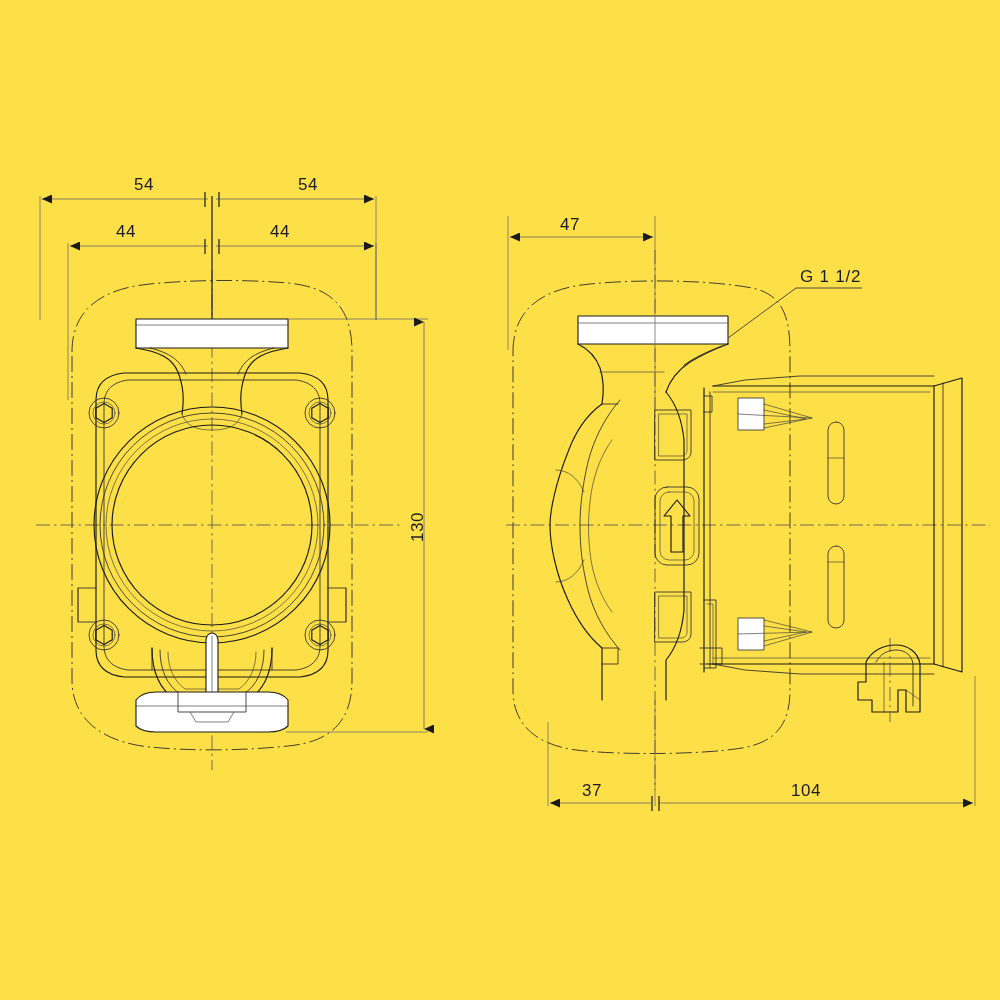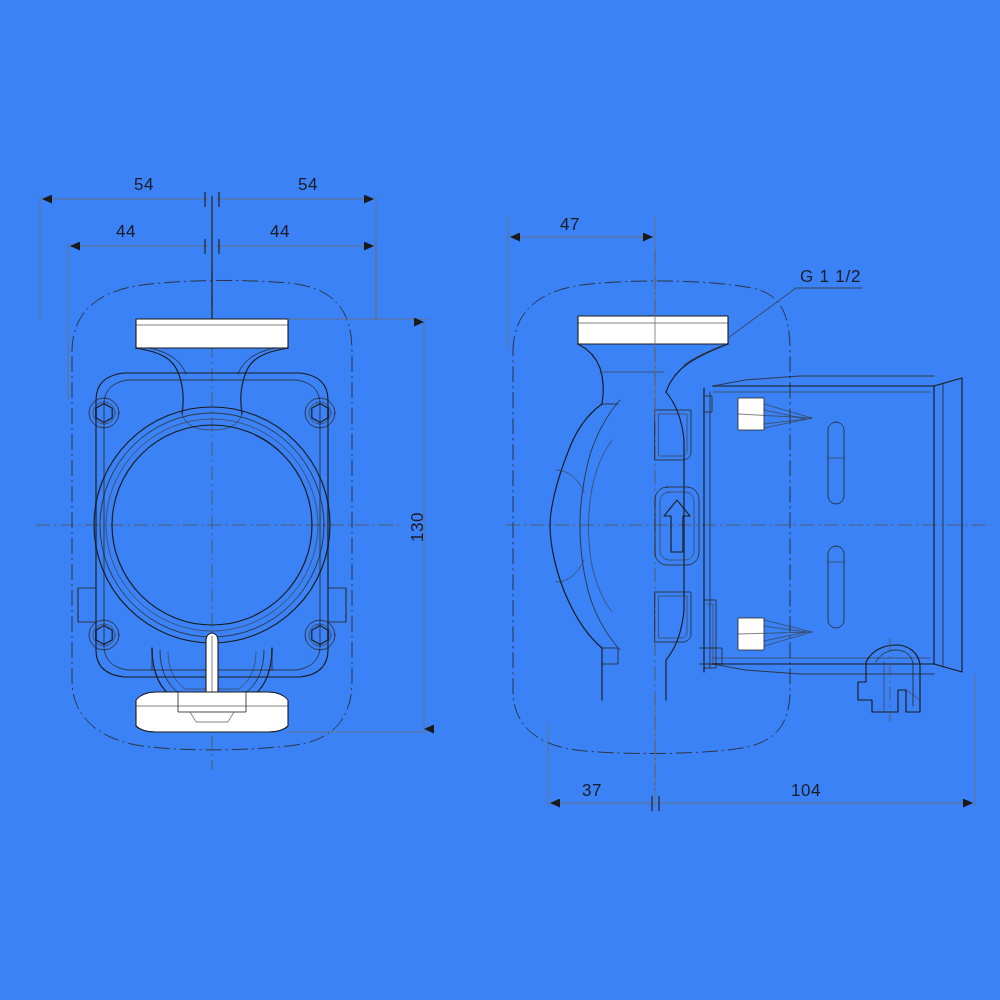--- a/index.html
+++ b/index.html
@@ -1,19 +1,19 @@
 <!DOCTYPE html>
 <html><head>
 <meta charset="utf-8">
 <title>Technical Drawing</title>
 <style>
   html,body{margin:0;padding:0;background:#ffffff;}
   body{width:1000px;height:1000px;overflow:hidden;
        font-family:"Liberation Sans", sans-serif;}
-  #sheet{position:relative;width:1000px;height:1000px;background:#3b82f6;}
+  #sheet{position:relative;width:1000px;height:1000px;background:#fde047;}
   svg#dwg{position:absolute;left:0;top:0;width:1000px;height:1000px;display:block;}
 
   .solid{fill:none;stroke:#1a1a1a;stroke-width:1.15;stroke-linejoin:round;stroke-linecap:round;}
   .solid-thin{fill:none;stroke:#2a2a2a;stroke-width:0.85;stroke-linejoin:round;stroke-linecap:round;}
   .solid-hair{fill:none;stroke:#3a3a3a;stroke-width:0.65;stroke-linejoin:round;stroke-linecap:round;}
   .phantom{fill:none;stroke:#2b2b2b;stroke-width:0.9;
            stroke-dasharray:16 4 2 4;stroke-linecap:butt;}
   .center{fill:none;stroke:#555;stroke-width:0.85;
           stroke-dasharray:14 4 2.5 4;stroke-linecap:butt;}
   .ext{fill:none;stroke:#6e6e6e;stroke-width:0.8;stroke-linecap:butt;}

